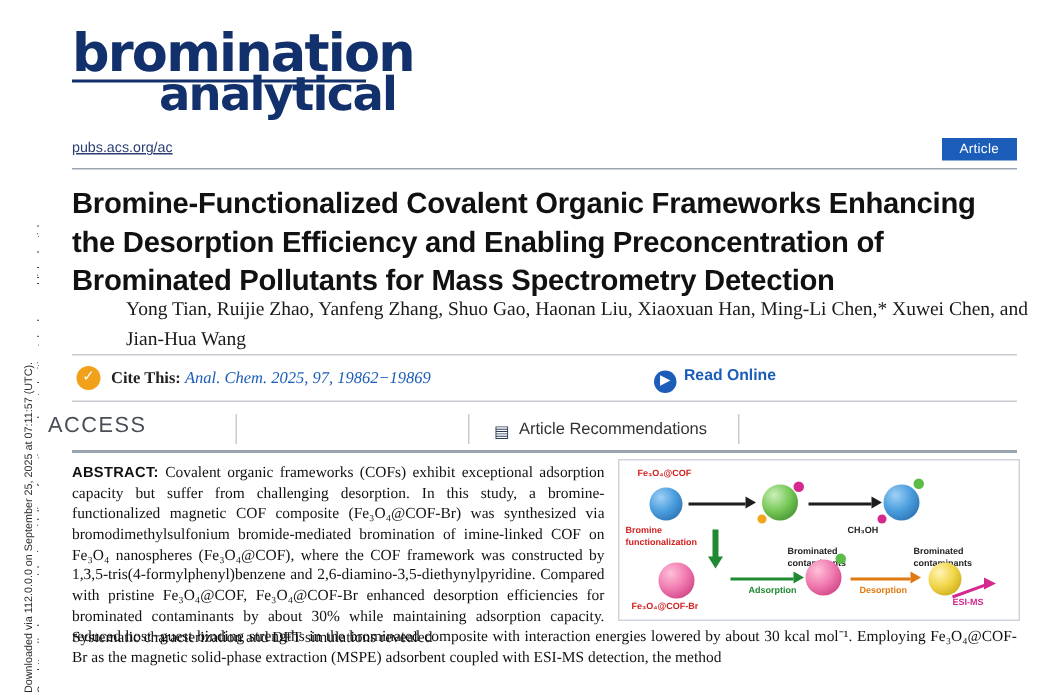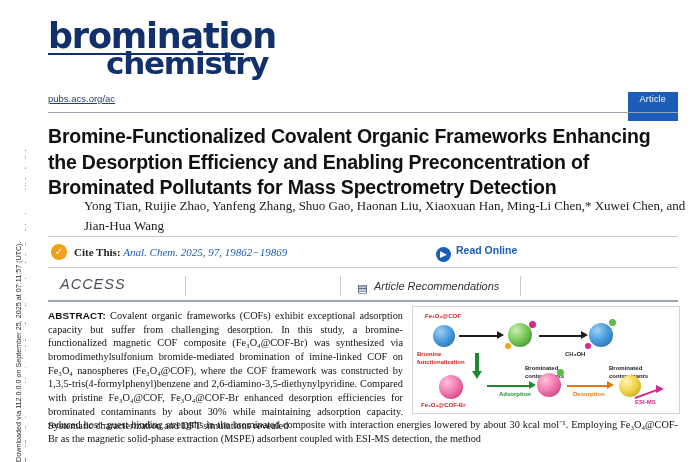--- a/index.html
+++ b/index.html
@@ -103,21 +103,21 @@
     text-decoration: underline;
   }
   .article-badge {
     position: absolute;
     right: 0;
     top: 0;
     background: #1b5db8;
     color: #ffffff;
     font-family: "Liberation Sans", sans-serif;
     font-size: 9px;
-    padding: 2px 12px 17px 12px;
+    padding: 2px 12px 3px 12px;
     letter-spacing: 0.2px;
   }
   .hr-top {
     position: absolute;
     left: 22px;
     top: 112px;
     width: 630px;
     height: 1px;
     background: #9aa3b0;
   }
@@ -209,28 +209,27 @@
     line-height: 15px;
     text-align: center;
     margin-right: 5px;
     vertical-align: -3px;
     font-family: "DejaVu Sans", sans-serif;
   }
 
   
   .accessbar {
     position: absolute;
-    left: 34px;
+    left: 6px;
     top: 276px;
     width: 630px;
     height: 22px;
     font-family: "Liberation Sans", sans-serif;
     font-size: 11px;
     color: #333333;
-    font-style: italic;
   }
   .access-label {
     position: absolute;
     left: 0;
     top: 0;
     font-size: 14.5px;
     letter-spacing: 1px;
     color: #4a4f57;
   }
   .accessbar .sep {
@@ -366,21 +365,21 @@
 <div class="left-strip">
   <div class="vtext line1">Downloaded via 112.0.0.0 on September 25, 2025 at 07:11:57 (UTC).</div>
   <div class="vtext line2">See https://pubs.acs.org/sharingguidelines for options on how to legitimately share published articles.</div>
 </div>
 
 <div class="sheet">
 
   <div class="masthead">
     <div class="mast-word mast-analytical">bromination</div>
     <div class="mast-rule"></div>
-    <div class="mast-word mast-chemistry">chemistry</div>
+    <div class="mast-word mast-chemistry">analytical</div>
   </div>
 
   <div class="urlbar">
     <span class="url">pubs.acs.org/ac</span>
     <span class="article-badge">Article</span>
   </div>
   <div class="hr-top"></div>
 
   <div class="title">Bromine-Functionalized Covalent Organic Frameworks Enhancing the Desorption Efficiency and Enabling Preconcentration of Brominated Pollutants for Mass Spectrometry Detection</div>
 

